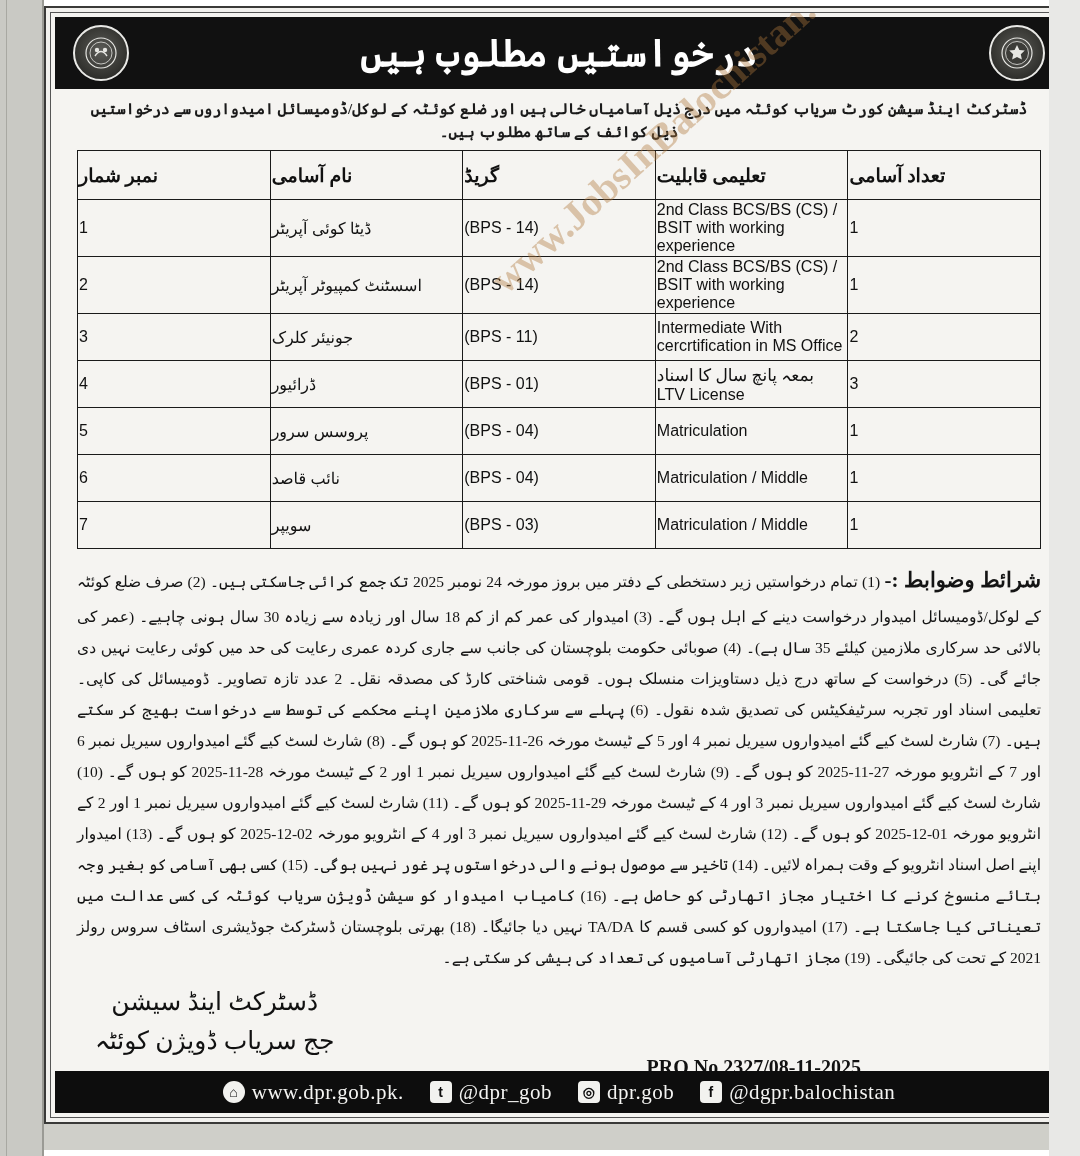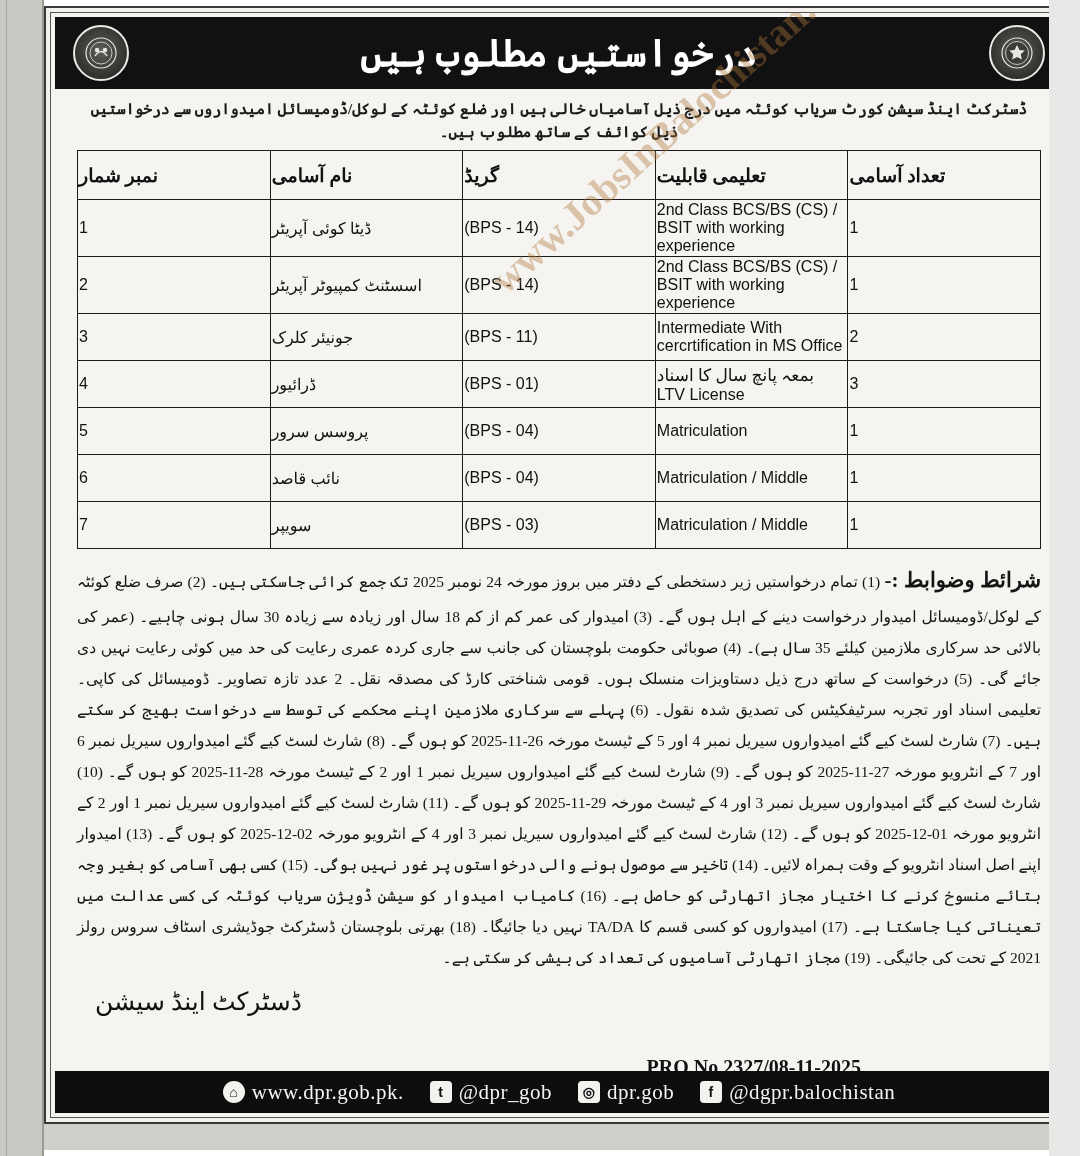--- a/index.html
+++ b/index.html
@@ -339,20 +339,21 @@
       </div>
 
       <div class="conditions">
         <b class="lead">شرائط وضوابط :-</b>
         <span>(1) تمام درخواستیں زیر دستخطی کے دفتر میں بروز مورخہ 24 نومبر 2025 تک جمع کرائی جاسکتی ہیں۔ (2) صرف ضلع کوئٹہ کے لوکل/ڈومیسائل امیدوار درخواست دینے کے اہل ہوں گے۔ (3) امیدوار کی عمر کم از کم 18 سال اور زیادہ سے زیادہ 30 سال ہونی چاہیے۔ (عمر کی بالائی حد سرکاری ملازمین کیلئے 35 سال ہے)۔ (4) صوبائی حکومت بلوچستان کی جانب سے جاری کردہ عمری رعایت کی حد میں کوئی رعایت نہیں دی جائے گی۔ (5) درخواست کے ساتھ درج ذیل دستاویزات منسلک ہوں۔ قومی شناختی کارڈ کی مصدقہ نقل۔ 2 عدد تازہ تصاویر۔ ڈومیسائل کی کاپی۔ تعلیمی اسناد اور تجربہ سرٹیفکیٹس کی تصدیق شدہ نقول۔ (6) پہلے سے سرکاری ملازمین اپنے محکمے کی توسط سے درخواست بھیج کر سکتے ہیں۔ (7) شارٹ لسٹ کیے گئے امیدواروں سیریل نمبر 4 اور 5 کے ٹیسٹ مورخہ 26-11-2025 کو ہوں گے۔ (8) شارٹ لسٹ کیے گئے امیدواروں سیریل نمبر 6 اور 7 کے انٹرویو مورخہ 27-11-2025 کو ہوں گے۔ (9) شارٹ لسٹ کیے گئے امیدواروں سیریل نمبر 1 اور 2 کے ٹیسٹ مورخہ 28-11-2025 کو ہوں گے۔ (10) شارٹ لسٹ کیے گئے امیدواروں سیریل نمبر 3 اور 4 کے ٹیسٹ مورخہ 29-11-2025 کو ہوں گے۔ (11) شارٹ لسٹ کیے گئے امیدواروں سیریل نمبر 1 اور 2 کے انٹرویو مورخہ 01-12-2025 کو ہوں گے۔ (12) شارٹ لسٹ کیے گئے امیدواروں سیریل نمبر 3 اور 4 کے انٹرویو مورخہ 02-12-2025 کو ہوں گے۔ (13) امیدوار اپنے اصل اسناد انٹرویو کے وقت ہمراہ لائیں۔ (14) تاخیر سے موصول ہونے والی درخواستوں پر غور نہیں ہوگی۔ (15) کسی بھی آسامی کو بغیر وجہ بتائے منسوخ کرنے کا اختیار مجاز اتھارٹی کو حاصل ہے۔ (16) کامیاب امیدوار کو سیشن ڈویژن سریاب کوئٹہ کی کسی عدالت میں تعیناتی کیا جاسکتا ہے۔ (17) امیدواروں کو کسی قسم کا TA/DA نہیں دیا جائیگا۔ (18) بھرتی بلوچستان ڈسٹرکٹ جوڈیشری اسٹاف سروس رولز 2021 کے تحت کی جائیگی۔ (19) مجاز اتھارٹی آسامیوں کی تعداد کی بیشی کر سکتی ہے۔</span>
       </div>
 
       <div class="sig-row">
         <div class="sig">
           <div>ڈسٹرکٹ اینڈ سیشن</div>
+          <div>جج سریاب ڈویژن کوئٹہ</div>
         </div>
         <div class="prq">PRQ No 2327/08-11-2025</div>
       </div>
 
       <div class="socialbar">
         <div class="social-item">
           <span class="badge round">⌂</span>
           <span>www.dpr.gob.pk.</span>
         </div>
         <div class="social-item">

